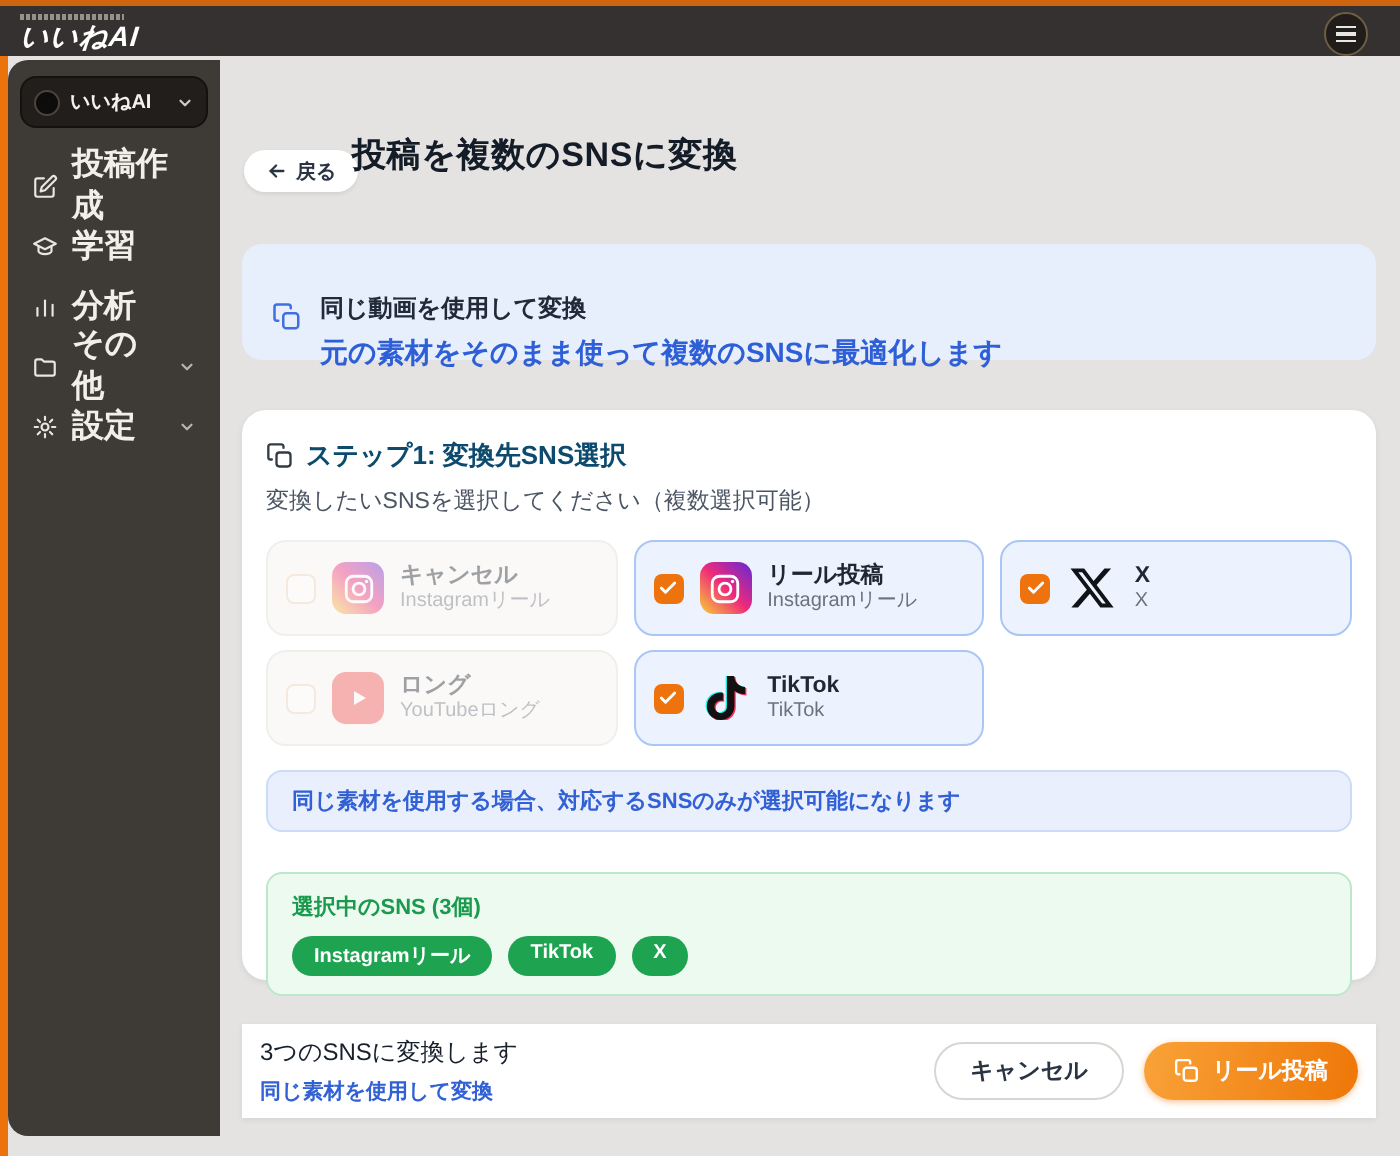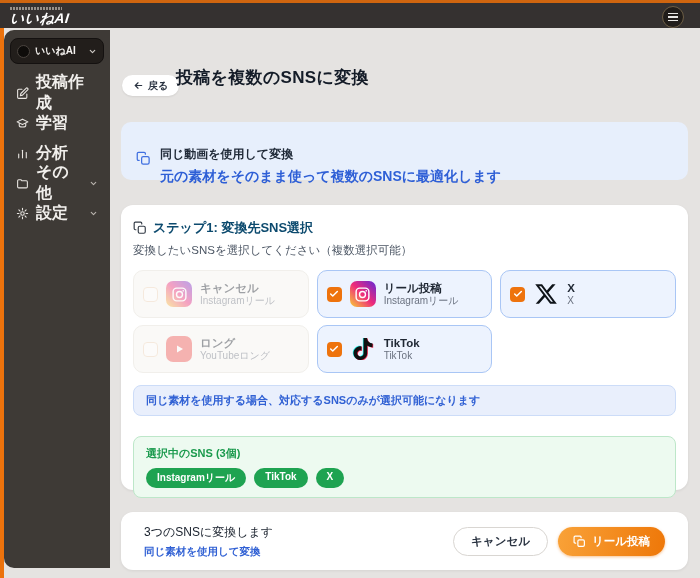--- a/index.html
+++ b/index.html
@@ -60,21 +60,21 @@
   .opt-title { font-size:11.5px; font-weight:bold; color:#1f2733; line-height:1.25; }
   .opt-sub { font-size:10px; color:#6b7280; line-height:1.25; }
 
   .note-box { margin-top:12px; background:#e9effc; border:1px solid #ccdcf8; border-radius:8px; padding:7px 12px; font-size:11px; font-weight:bold; color:#3161d4; }
 
   .green-box { margin-top:20px; background:#edfaf0; border:1px solid #bde7c9; border-radius:8px; padding:9px 12px; }
   .green-label { font-size:11px; font-weight:bold; color:#1a9a4d; }
   .pills { display:flex; gap:8px; margin-top:7px; }
   .pill { background:#1ea351; color:#fff; font-size:10px; font-weight:bold; border-radius:999px; padding:3px 11px; }
 
-  .footer-card { position:absolute; left:1px; right:12px; top:484px; height:58px; background:#fff; border-radius:12px; box-shadow:0 1px 3px rgba(0,0,0,.07); display:flex; align-items:center; padding:0 23px; }
+  .footer-card { position:absolute; left:1px; right:12px; top:484px; height:47px; background:#fff; border-radius:0; box-shadow:0 1px 3px rgba(0,0,0,.07); display:flex; align-items:center; padding:0 9px; }
   .foot-l1 { font-size:12px; color:#18202c; font-weight:500; }
   .foot-l2 { font-size:10.5px; font-weight:bold; color:#3161d4; margin-top:4px; }
   .foot-btns { margin-left:auto; display:flex; align-items:center; gap:10px; }
   .btn-cancel { height:29px; background:#fff; border:1px solid #d9d6d2; border-radius:999px; padding:0 17px; font-size:11.5px; font-weight:bold; color:#2b3442; cursor:pointer; font-family:inherit; }
   .btn-convert { height:29px; background:linear-gradient(100deg,#f9a238 0%,#ee7708 100%); border:none; border-radius:999px; padding:0 15px; font-size:11.5px; font-weight:bold; color:#fff; display:flex; align-items:center; gap:6px; cursor:pointer; box-shadow:0 1px 3px rgba(238,119,8,.45); font-family:inherit; }
 </style>
 </head>
 <body>
 
 <div id="screen">

